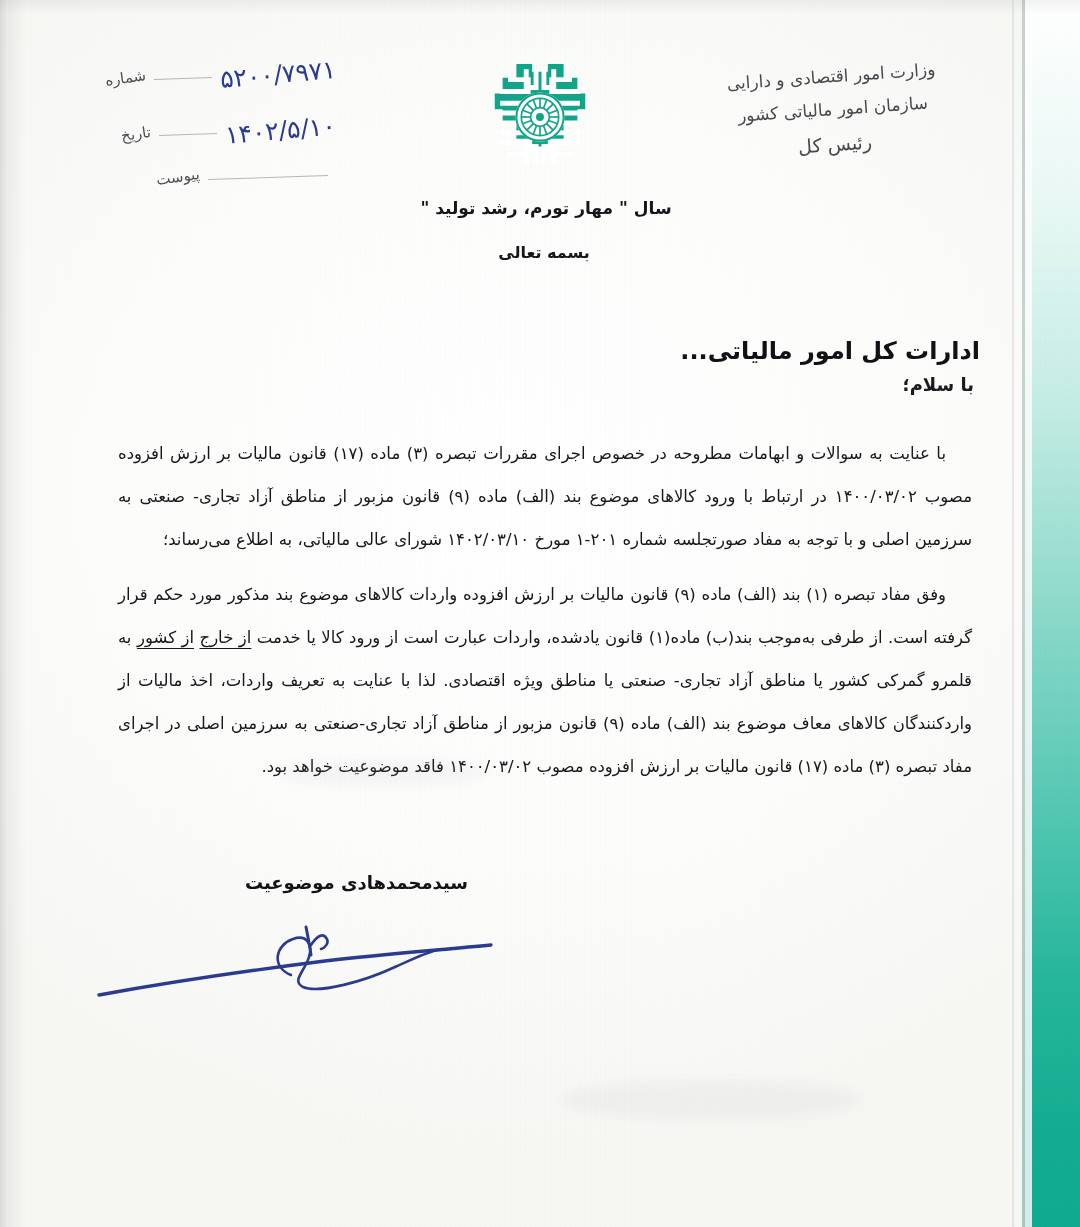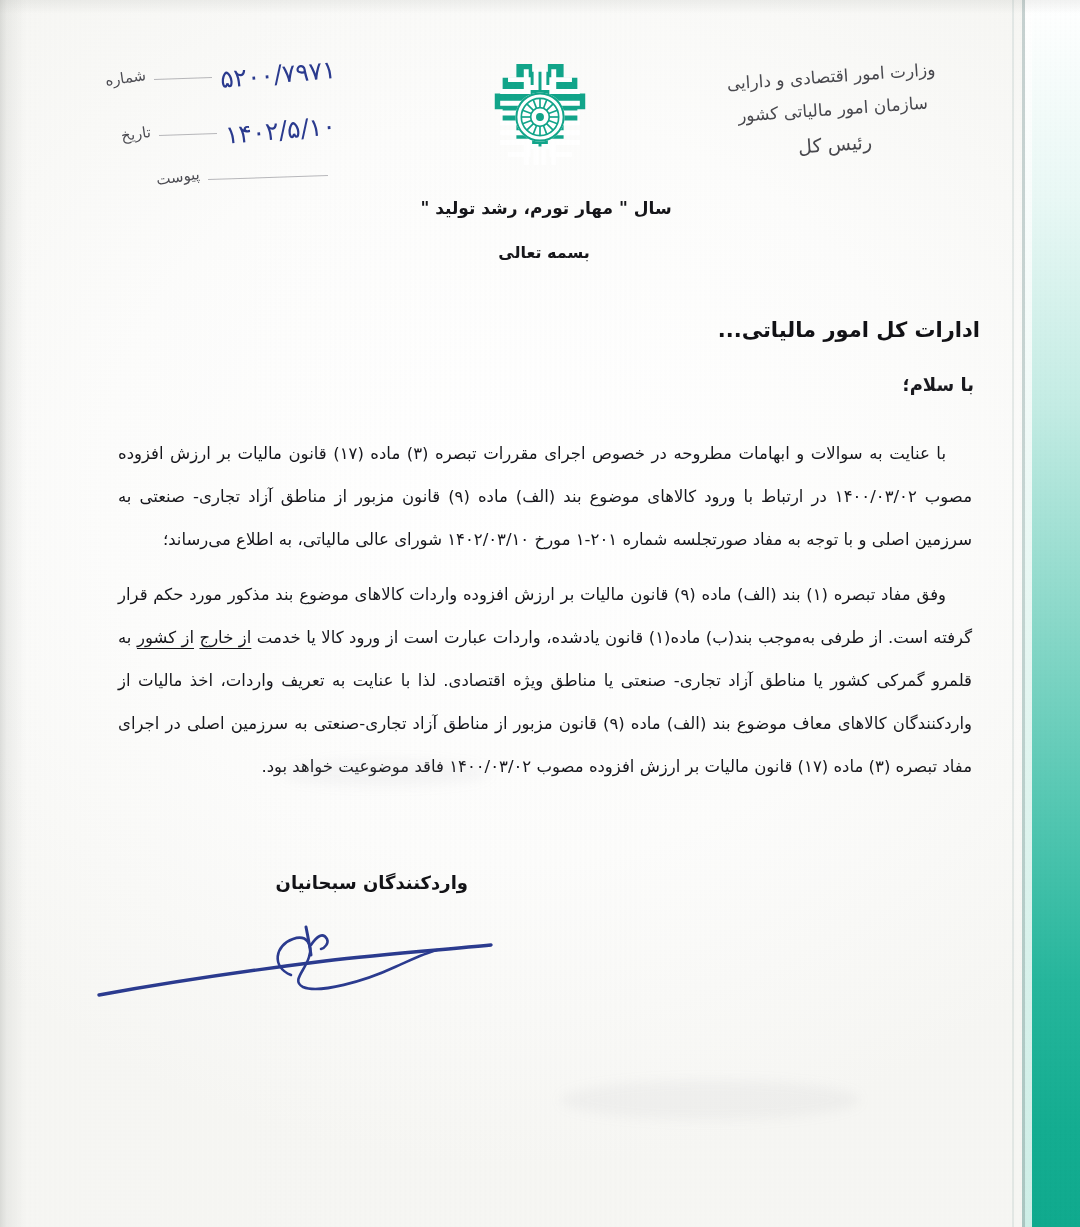--- a/index.html
+++ b/index.html
@@ -182,24 +182,24 @@
     font-family: "DejaVu Sans", sans-serif;
     font-size: 16px;
     font-weight: bold;
     color: #17171b;
     transform: translateX(4px);
   }
 
   
   .addressee {
     position: absolute;
-    top: 318px;
+    top: 337px;
     right: 100px;
     font-family: "DejaVu Sans", sans-serif;
-    font-size: 21px;
+    font-size: 24px;
     font-weight: bold;
     color: #121216;
     letter-spacing: .3px;
   }
   .greeting {
     position: absolute;
     top: 374px;
     right: 106px;
     font-family: "DejaVu Sans", sans-serif;
     font-size: 18px;
@@ -348,21 +348,21 @@
   <div class="basmala">بسمه تعالی</div>
 
   <div class="addressee">ادارات کل امور مالیاتی...</div>
   <div class="greeting">با سلام؛</div>
 
   <div class="body">
     <p class="para p1">با عنایت به سوالات و ابهامات مطروحه در خصوص اجرای مقررات تبصره (۳) ماده (۱۷) قانون مالیات بر ارزش افزوده مصوب ۱۴۰۰/۰۳/۰۲ در ارتباط با ورود کالاهای موضوع بند (الف) ماده (۹) قانون مزبور از مناطق آزاد تجاری- صنعتی به سرزمین اصلی و با توجه به مفاد صورتجلسه شماره ۲۰۱-۱ مورخ ۱۴۰۲/۰۳/۱۰ شورای عالی مالیاتی، به اطلاع می‌رساند؛</p>
     <p class="para p2"><span>وفق مفاد تبصره (۱) بند (الف) ماده (۹) قانون مالیات بر ارزش افزوده واردات کالاهای موضوع بند مذکور مورد حکم قرار گرفته است. از طرفی به‌موجب بند(ب) ماده(۱) قانون یادشده، واردات عبارت است از ورود کالا یا خدمت <u class="ul">از خارج</u> <u class="ul">از کشور</u> به قلمرو گمرکی کشور یا مناطق آزاد تجاری- صنعتی یا مناطق ویژه اقتصادی. لذا با عنایت به تعریف واردات، اخذ مالیات از واردکنندگان کالاهای معاف موضوع بند (الف) ماده (۹) قانون مزبور از مناطق آزاد تجاری-صنعتی به سرزمین اصلی در اجرای مفاد تبصره (۳) ماده (۱۷) قانون مالیات بر ارزش افزوده مصوب ۱۴۰۰/۰۳/۰۲ فاقد موضوعیت خواهد بود.</span></p>
   </div>
 
-  <div class="sig-name">واردکنندگان سبحانیان</div>
+  <div class="sig-name">سیدمحمدهادی موضوعیت</div>
   <div class="sig-ink">
     <svg width="400" height="115" viewBox="0 0 400 115" xmlns="http://www.w3.org/2000/svg" aria-hidden="true">
       <g fill="none" stroke="#2b3b8f" stroke-linecap="round" stroke-linejoin="round">
         <path d="M4 90 C 70 78, 150 66, 230 56 C 290 49, 345 45, 396 40" stroke-width="3.4"></path>
         <path d="M196 70 C 176 62, 180 40, 198 34 C 212 29, 218 40, 214 52
                  C 210 66, 196 76, 208 82 C 224 89, 270 76, 300 62 C 318 54, 330 48, 342 45" stroke-width="2.6"></path>
         <path d="M211 22 C 213 32, 215 42, 216 50" stroke-width="3"></path>
         <path d="M216 40 C 222 31, 228 27, 232 34 C 234 38, 230 43, 226 44" stroke-width="2.6"></path>
       </g>
     </svg>

